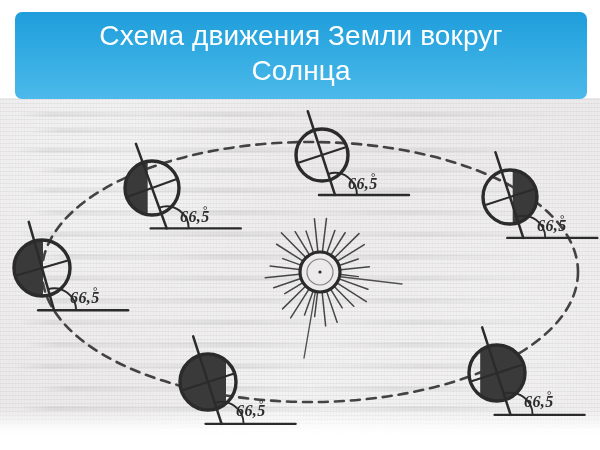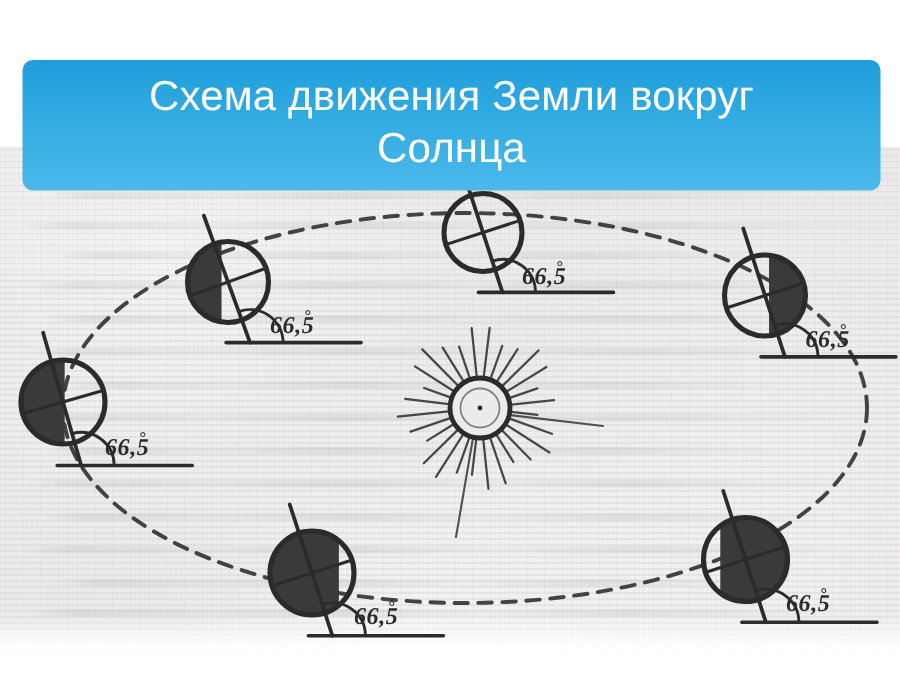--- a/index.html
+++ b/index.html
@@ -80,21 +80,20 @@
     top: 12px;
     width: 572px;
     height: 87px;
     border-radius: 7px;
     background: linear-gradient(180deg, #1f9ddb 0%, #32abe2 45%, #4cb9ea 100%);
     display: flex;
     align-items: center;
     justify-content: center;
     box-sizing: border-box;
     padding: 0 28px 4px 28px;
-    margin-top: 28px;
   }
   #title-text {
     color: #ffffff;
     font-family: "Liberation Sans", sans-serif;
     font-size: 28px;
     font-weight: 400;
     line-height: 1.22;
     text-align: center;
     letter-spacing: .1px;
     white-space: pre-line;

